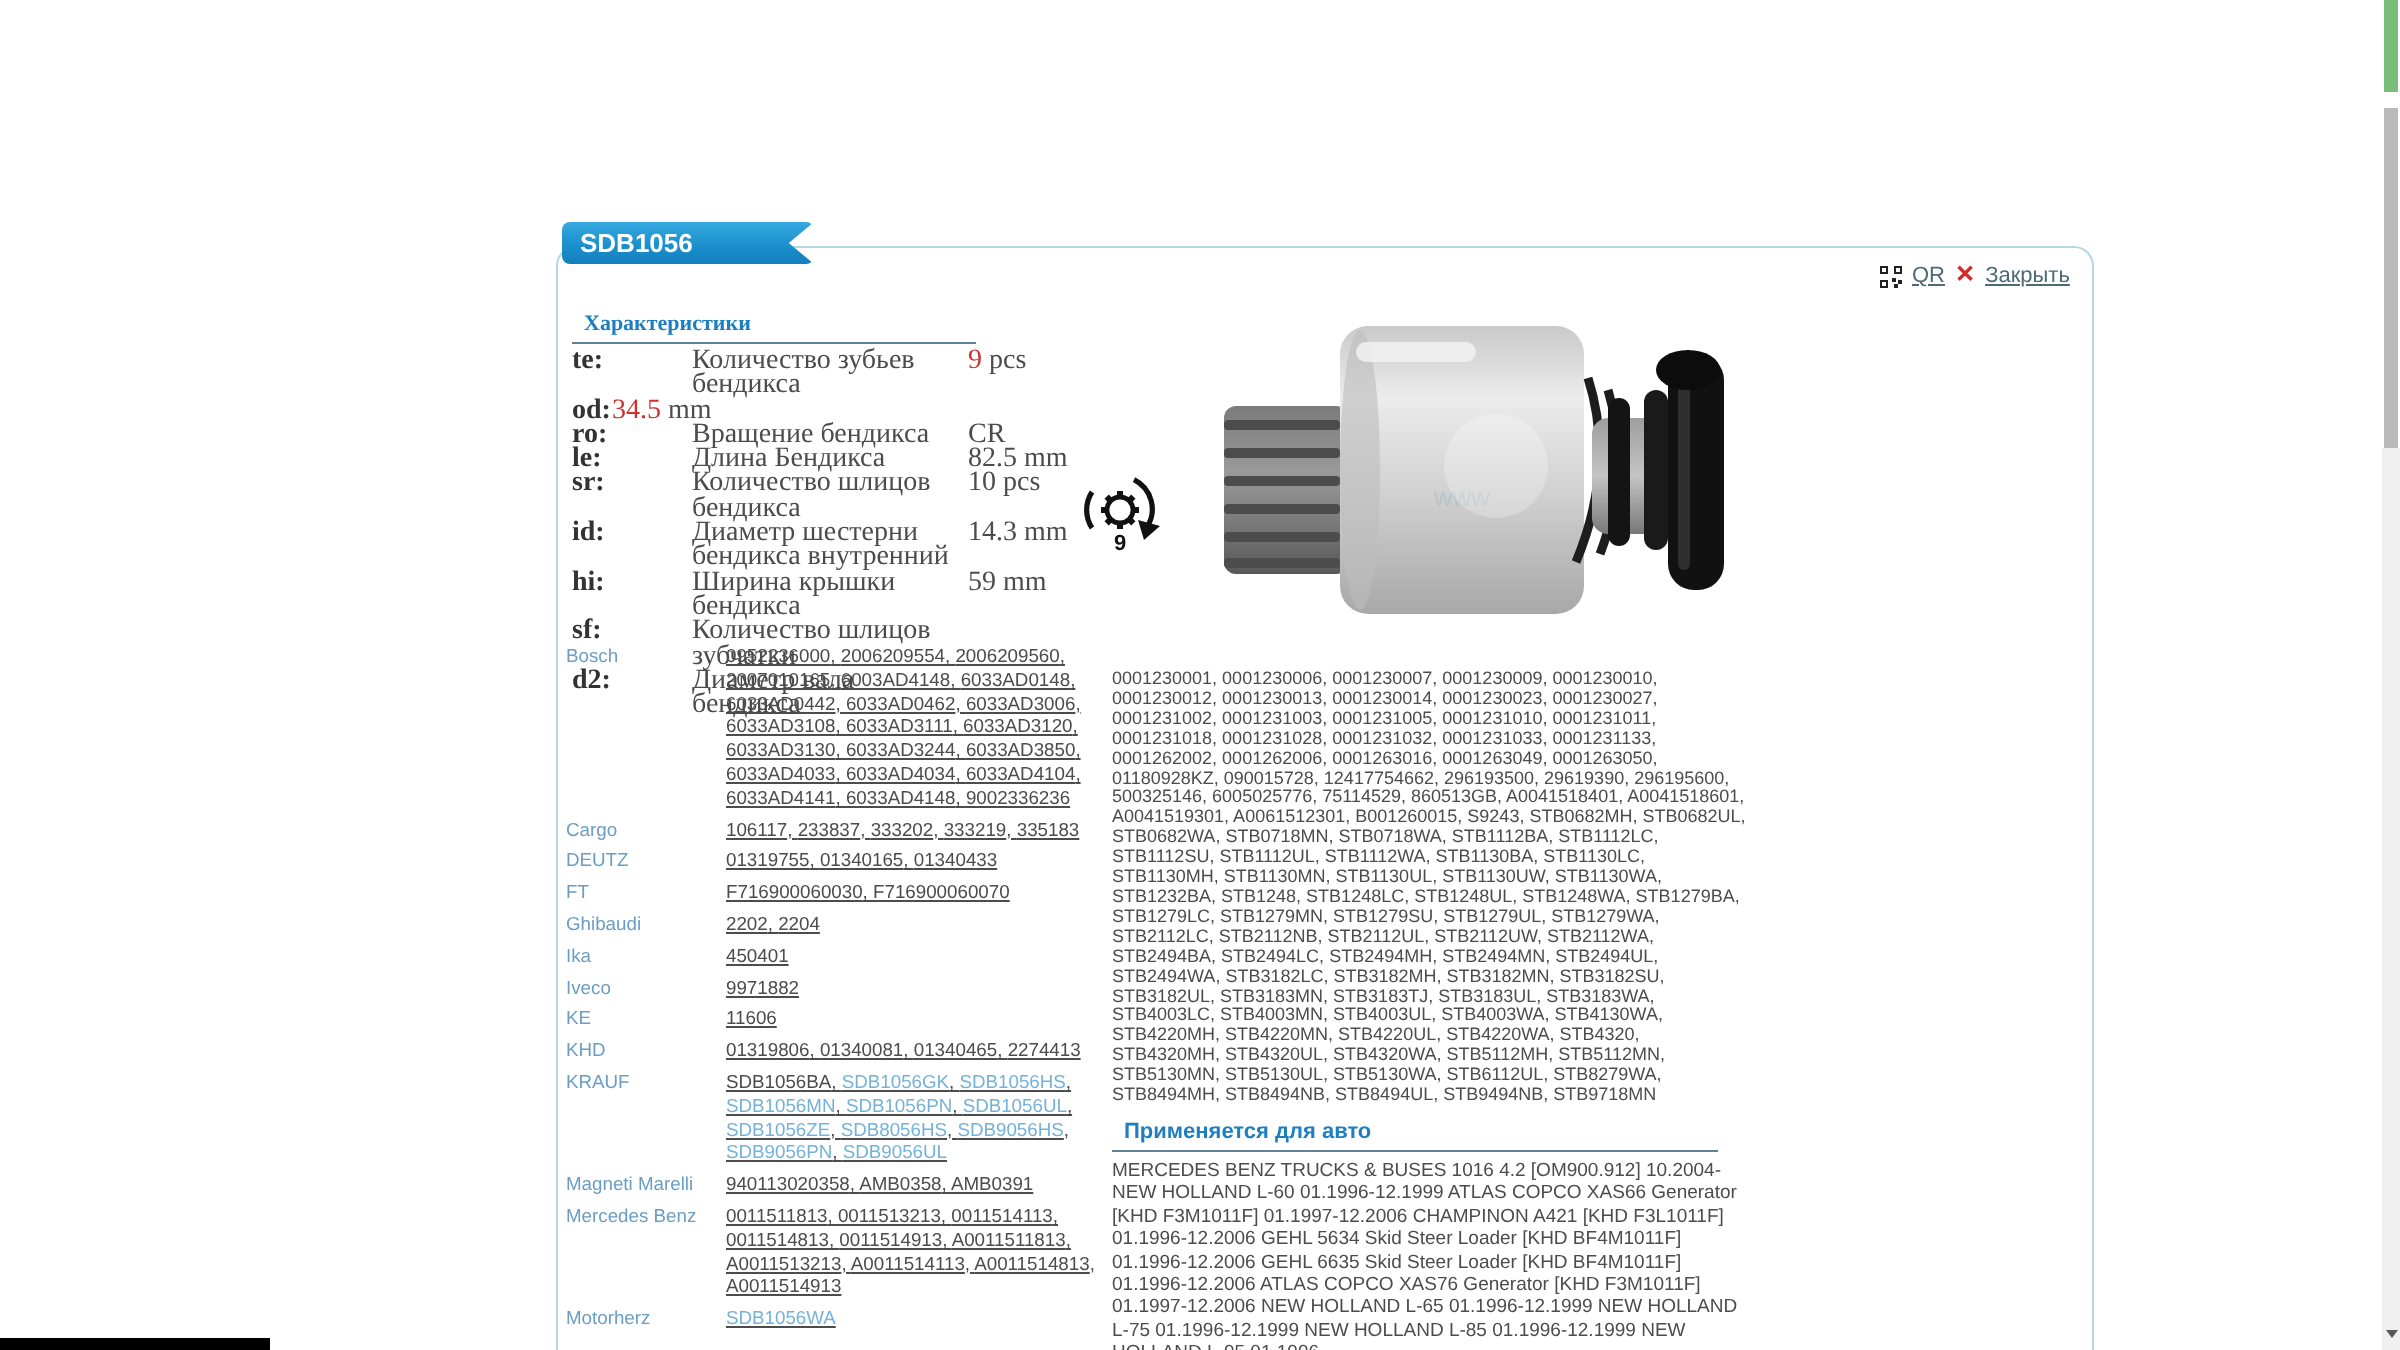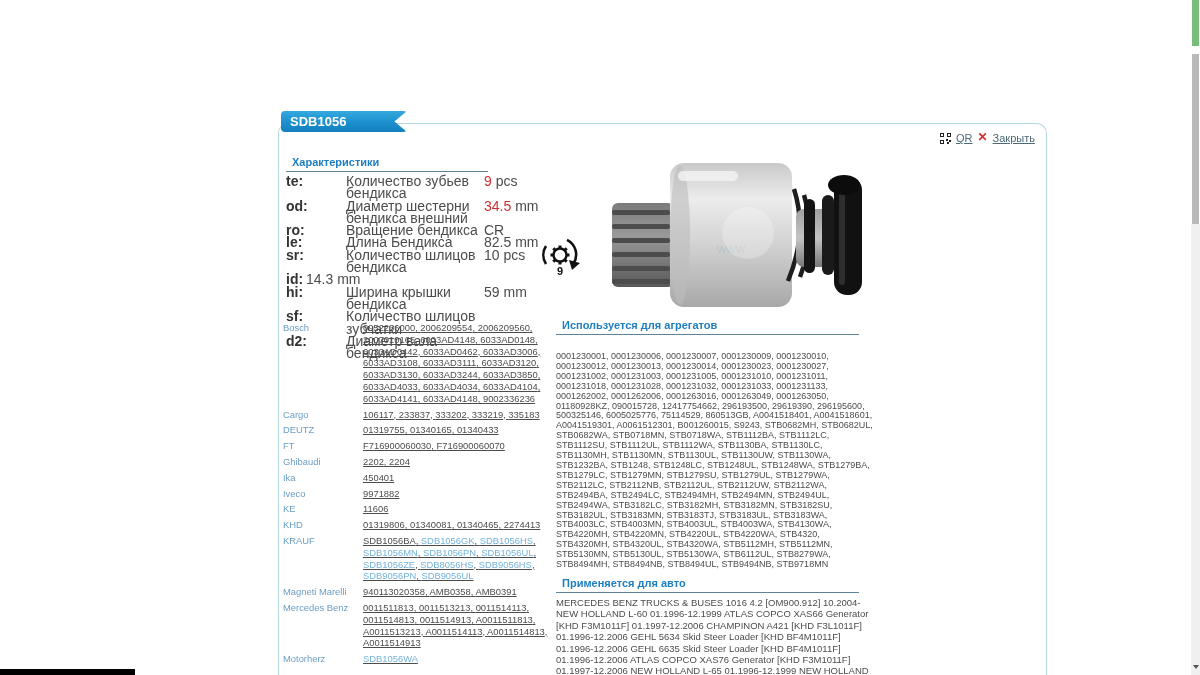--- a/index.html
+++ b/index.html
@@ -14,21 +14,21 @@
        border-radius:4px;clip-path:polygon(0 0,100% 0,90% 50%,100% 100%,0 100%);
        color:#fff;font-weight:bold;font-size:13px;line-height:21px;padding-left:9px;box-sizing:border-box;}
   
   .toplinks{position:absolute;left:940px;top:130px;font-size:11px;display:flex;align-items:flex-end;gap:5px;}
   .toplinks a{color:#4d6a77;text-decoration:underline;cursor:pointer;}
   .xmark{color:#d42a2a;font-weight:bold;font-size:12px;}
   
   .sec-title{color:#1e7fc0;font-weight:bold;font-size:11px;padding:1px 0 3px 6px;
              border-bottom:1px solid #5f8296;}
   
-  .chars{position:absolute;left:286px;top:155px;width:260px;}
+  .chars{position:absolute;left:286px;top:155px;width:260px;font-family:Liberation Serif, serif;}
   .chars .sec-title{width:196px;}
   .char-rows{margin-top:3px;font-size:14px;}
   .char-row{display:flex;align-items:flex-start;line-height:12.3px;}
   .char-code{font-weight:bold;color:#333;width:20px;flex:none;}
   .char-label{width:138px;flex:none;padding-left:40px;}
   .char-val{flex:none;white-space:nowrap;}
   .red{color:#d03030;}
   
   .rot{position:absolute;left:535px;top:236px;}
   
@@ -86,40 +86,40 @@
   <div class="chars">
     <div class="sec-title">Характеристики</div>
     <div class="char-rows">
         <div class="char-row">
           <span class="char-code">te:</span>
           <span class="char-label">Количество зубьев бендикса</span>
           <span class="char-val"><span class="red">9</span> pcs</span>
         </div>
         <div class="char-row">
           <span class="char-code">od:</span>
-          <span class="char-label">Диаметр шестерни бендикса внешний</span>
           <span class="char-val"><span class="red">34.5</span> mm</span>
         </div>
         <div class="char-row">
           <span class="char-code">ro:</span>
           <span class="char-label">Вращение бендикса</span>
           <span class="char-val"><span>CR</span></span>
         </div>
         <div class="char-row">
           <span class="char-code">le:</span>
           <span class="char-label">Длина Бендикса</span>
           <span class="char-val"><span>82.5</span> mm</span>
         </div>
         <div class="char-row">
           <span class="char-code">sr:</span>
           <span class="char-label">Количество шлицов бендикса</span>
           <span class="char-val"><span>10</span> pcs</span>
         </div>
         <div class="char-row">
           <span class="char-code">id:</span>
+          <span class="char-label">Диаметр шестерни бендикса внутренний</span>
           <span class="char-val"><span>14.3</span> mm</span>
         </div>
         <div class="char-row">
           <span class="char-code">hi:</span>
           <span class="char-label">Ширина крышки бендикса</span>
           <span class="char-val"><span>59</span> mm</span>
         </div>
         <div class="char-row">
           <span class="char-code">sf:</span>
           <span class="char-label">Количество шлицов зубчатки</span>
@@ -261,21 +261,20 @@
           <span class="cross-codes"><span>0011511813</span>, <span>0011513213</span>, <span>0011514113</span>, <span>0011514813</span>, <span>0011514913</span>, <span>A0011511813</span>, <span>A0011513213</span>, <span>A0011514113</span>, <span>A0011514813</span>, <span>A0011514913</span></span>
         </div>
         <div class="cross-row">
           <span class="cross-brand">Motorherz</span>
           <span class="cross-codes"><span class="lnk">SDB1056WA</span></span>
         </div>
       </div>
   </div>
 
   <div class="rightcol">
-    <div class="sec-title">Используется для агрегатов</div>
     <div class="aggr-codes">0001230001, 0001230006, 0001230007, 0001230009, 0001230010, 0001230012, 0001230013, 0001230014, 0001230023, 0001230027, 0001231002, 0001231003, 0001231005, 0001231010, 0001231011, 0001231018, 0001231028, 0001231032, 0001231033, 0001231133, 0001262002, 0001262006, 0001263016, 0001263049, 0001263050, 01180928KZ, 090015728, 12417754662, 296193500, 29619390, 296195600, 500325146, 6005025776, 75114529, 860513GB, A0041518401, A0041518601, A0041519301, A0061512301, B001260015, S9243, STB0682MH, STB0682UL, STB0682WA, STB0718MN, STB0718WA, STB1112BA, STB1112LC, STB1112SU, STB1112UL, STB1112WA, STB1130BA, STB1130LC, STB1130MH, STB1130MN, STB1130UL, STB1130UW, STB1130WA, STB1232BA, STB1248, STB1248LC, STB1248UL, STB1248WA, STB1279BA, STB1279LC, STB1279MN, STB1279SU, STB1279UL, STB1279WA, STB2112LC, STB2112NB, STB2112UL, STB2112UW, STB2112WA, STB2494BA, STB2494LC, STB2494MH, STB2494MN, STB2494UL, STB2494WA, STB3182LC, STB3182MH, STB3182MN, STB3182SU, STB3182UL, STB3183MN, STB3183TJ, STB3183UL, STB3183WA, STB4003LC, STB4003MN, STB4003UL, STB4003WA, STB4130WA, STB4220MH, STB4220MN, STB4220UL, STB4220WA, STB4320, STB4320MH, STB4320UL, STB4320WA, STB5112MH, STB5112MN, STB5130MN, STB5130UL, STB5130WA, STB6112UL, STB8279WA, STB8494MH, STB8494NB, STB8494UL, STB9494NB, STB9718MN</div>
     <div class="sec-title">Применяется для авто</div>
     <div class="veh-text">MERCEDES BENZ TRUCKS &amp; BUSES 1016 4.2 [OM900.912] 10.2004- NEW HOLLAND L-60 01.1996-12.1999 ATLAS COPCO XAS66 Generator [KHD F3M1011F] 01.1997-12.2006 CHAMPINON A421 [KHD F3L1011F] 01.1996-12.2006 GEHL 5634 Skid Steer Loader [KHD BF4M1011F] 01.1996-12.2006 GEHL 6635 Skid Steer Loader [KHD BF4M1011F] 01.1996-12.2006 ATLAS COPCO XAS76 Generator [KHD F3M1011F] 01.1997-12.2006 NEW HOLLAND L-65 01.1996-12.1999 NEW HOLLAND L-75 01.1996-12.1999 NEW HOLLAND L-85 01.1996-12.1999 NEW HOLLAND L-95 01.1996-</div>
   </div>
 
   <div class="sb">
     <div class="sb-track"></div>
     <div class="sb-green"></div>
     <div class="sb-thumb"></div>
     <div class="sb-arrow"></div>

